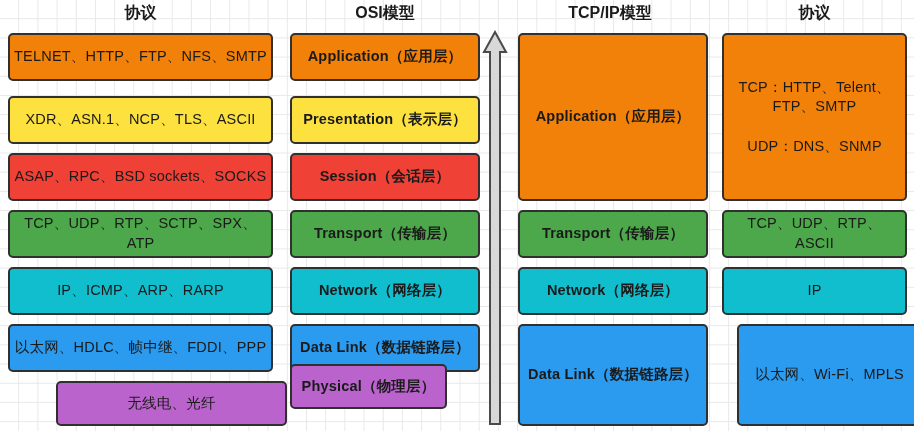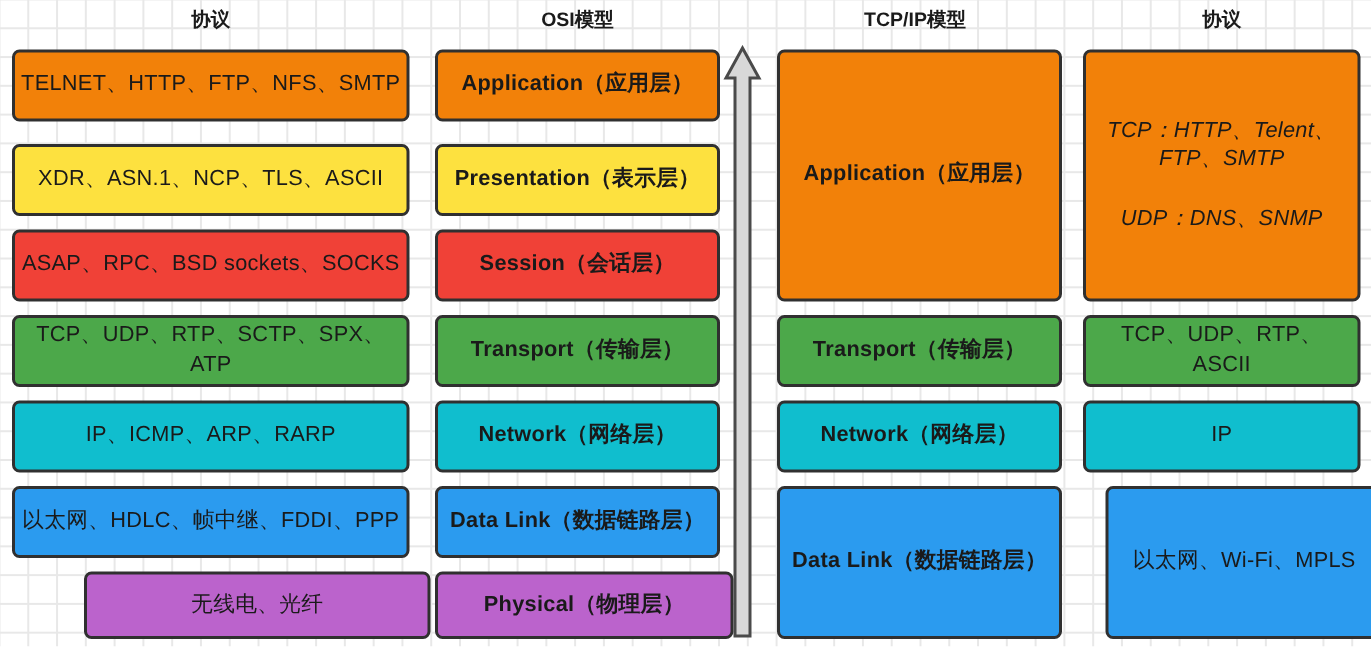--- a/index.html
+++ b/index.html
@@ -24,21 +24,21 @@
     background-size: 19.2px 19.2px;
     background-position: -1px -1px;
   }
 
   .col-header {
     position: absolute;
     top: 2px;
     height: 22px;
     line-height: 22px;
     text-align: center;
-    font-size: 13px;
+    font-size: 16px;
     font-weight: bold;
     color: #1a1a1a;
     letter-spacing: 0px;
   }
 
   .layer-box {
     position: absolute;
     box-sizing: border-box;
     border: 2px solid #303030;
     border-radius: 5px;
@@ -125,42 +125,42 @@
   </div>
   <div class="layer-box model" style="left:290px; top:210px; width:190px; height:48px; background:#4CA84A;">
     <span class="box-label">Transport（传输层）</span>
   </div>
   <div class="layer-box model" style="left:290px; top:267px; width:190px; height:48px; background:#10BECE;">
     <span class="box-label">Network（网络层）</span>
   </div>
   <div class="layer-box model" style="left:290px; top:324px; width:190px; height:48px; background:#2B9BEF;">
     <span class="box-label">Data Link（数据链路层）</span>
   </div>
-  <div class="layer-box model" style="left:290px; top:381px; width:199px; height:45px; background:#BB63CC;">
+  <div class="layer-box model" style="left:290px; top:364px; width:157px; height:45px; background:#BB63CC;">
     <span class="box-label">Physical（物理层）</span>
   </div>
 
   <svg id="arrow-up" viewBox="0 0 26 396">
     <polygon points="13,2 24,22 18,22 18,394 8,394 8,22 2,22" fill="#D8D8D8" stroke="#4A4A4A" stroke-width="2" stroke-linejoin="miter"></polygon>
   </svg>
 
   <div class="layer-box model" style="left:518px; top:33px; width:190px; height:168px; background:#F28109;">
     <span class="box-label">Application（应用层）</span>
   </div>
   <div class="layer-box model" style="left:518px; top:210px; width:190px; height:48px; background:#4CA84A;">
     <span class="box-label">Transport（传输层）</span>
   </div>
   <div class="layer-box model" style="left:518px; top:267px; width:190px; height:48px; background:#10BECE;">
     <span class="box-label">Network（网络层）</span>
   </div>
   <div class="layer-box model" style="left:518px; top:324px; width:190px; height:102px; background:#2B9BEF;">
     <span class="box-label">Data Link（数据链路层）</span>
   </div>
 
-  <div class="layer-box proto" style="left:722px; top:33px; width:185px; height:168px; background:#F28109;font-style:italic;">
+  <div class="layer-box proto" style="left:722px; top:33px; width:185px; height:168px; background:#F28109;">
     <span class="box-label">TCP：HTTP、Telent、
 FTP、SMTP
 
 UDP：DNS、SNMP</span>
   </div>
   <div class="layer-box proto" style="left:722px; top:210px; width:185px; height:48px; background:#4CA84A;">
     <span class="box-label">TCP、UDP、RTP、ASCII</span>
   </div>
   <div class="layer-box proto" style="left:722px; top:267px; width:185px; height:48px; background:#10BECE;">
     <span class="box-label">IP</span>

